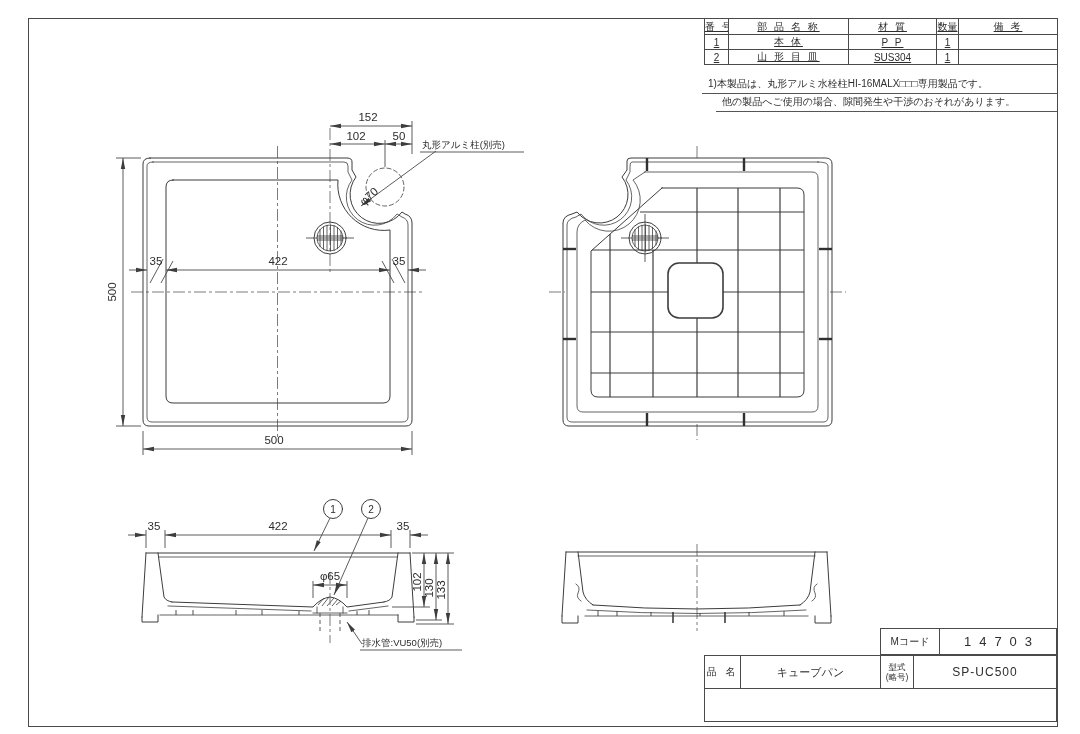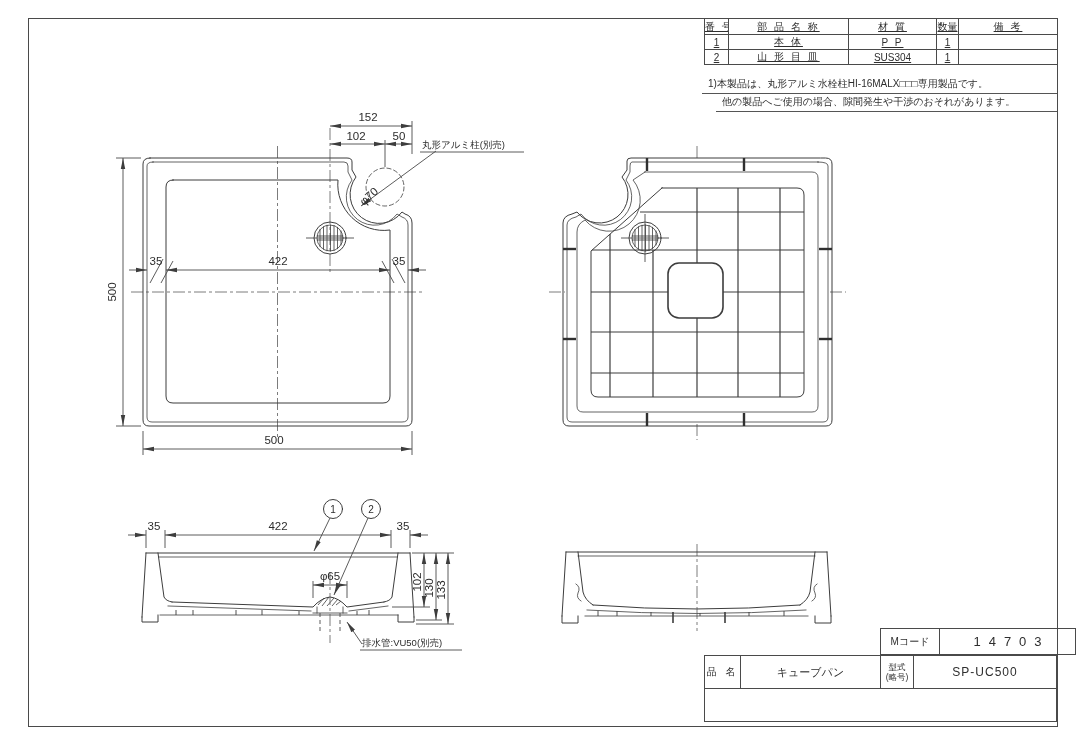--- a/index.html
+++ b/index.html
@@ -22,21 +22,21 @@
               font-size:10px;table-layout:fixed;}
   table.parts td,table.parts th{border:1px solid #4a4a4a;text-align:center;padding:0;height:13px;
               font-weight:normal;overflow:hidden;white-space:nowrap;text-decoration:underline;}
   table.parts tr.hd td{height:15px;letter-spacing:2px;}
   .sp2{letter-spacing:2px;margin-top:20px;}
   
   .notes{position:absolute;left:702px;top:76px;width:355px;font-size:10px;}
   .note-line{border-bottom:1px solid #555;padding:1px 0 2px 6px;white-space:nowrap;}
   .note-line.indent{margin-left:14px;}
   
-  .tb-mcode{position:absolute;left:880px;top:628px;width:196px;height:27px;border:1px solid #4a4a4a;
+  .tb-mcode{position:absolute;left:880px;top:628px;width:177px;height:27px;border:1px solid #4a4a4a;
             display:flex;box-sizing:border-box;}
   .tb-mcode .lab{width:58px;border-right:1px solid #4a4a4a;display:flex;align-items:center;
             justify-content:center;font-size:10px;}
   .tb-mcode .val{flex:1;display:flex;align-items:center;justify-content:center;font-size:13px;
             letter-spacing:8px;padding-left:8px;}
   .tb-main{position:absolute;left:704px;top:655px;width:353px;height:67px;border:1px solid #4a4a4a;
            box-sizing:border-box;font-size:10px;}
   .tb-row{display:flex;box-sizing:border-box;}
   .tb-row1{height:33px;border-bottom:1px solid #4a4a4a;}
   .tb-row2{height:32px;}

